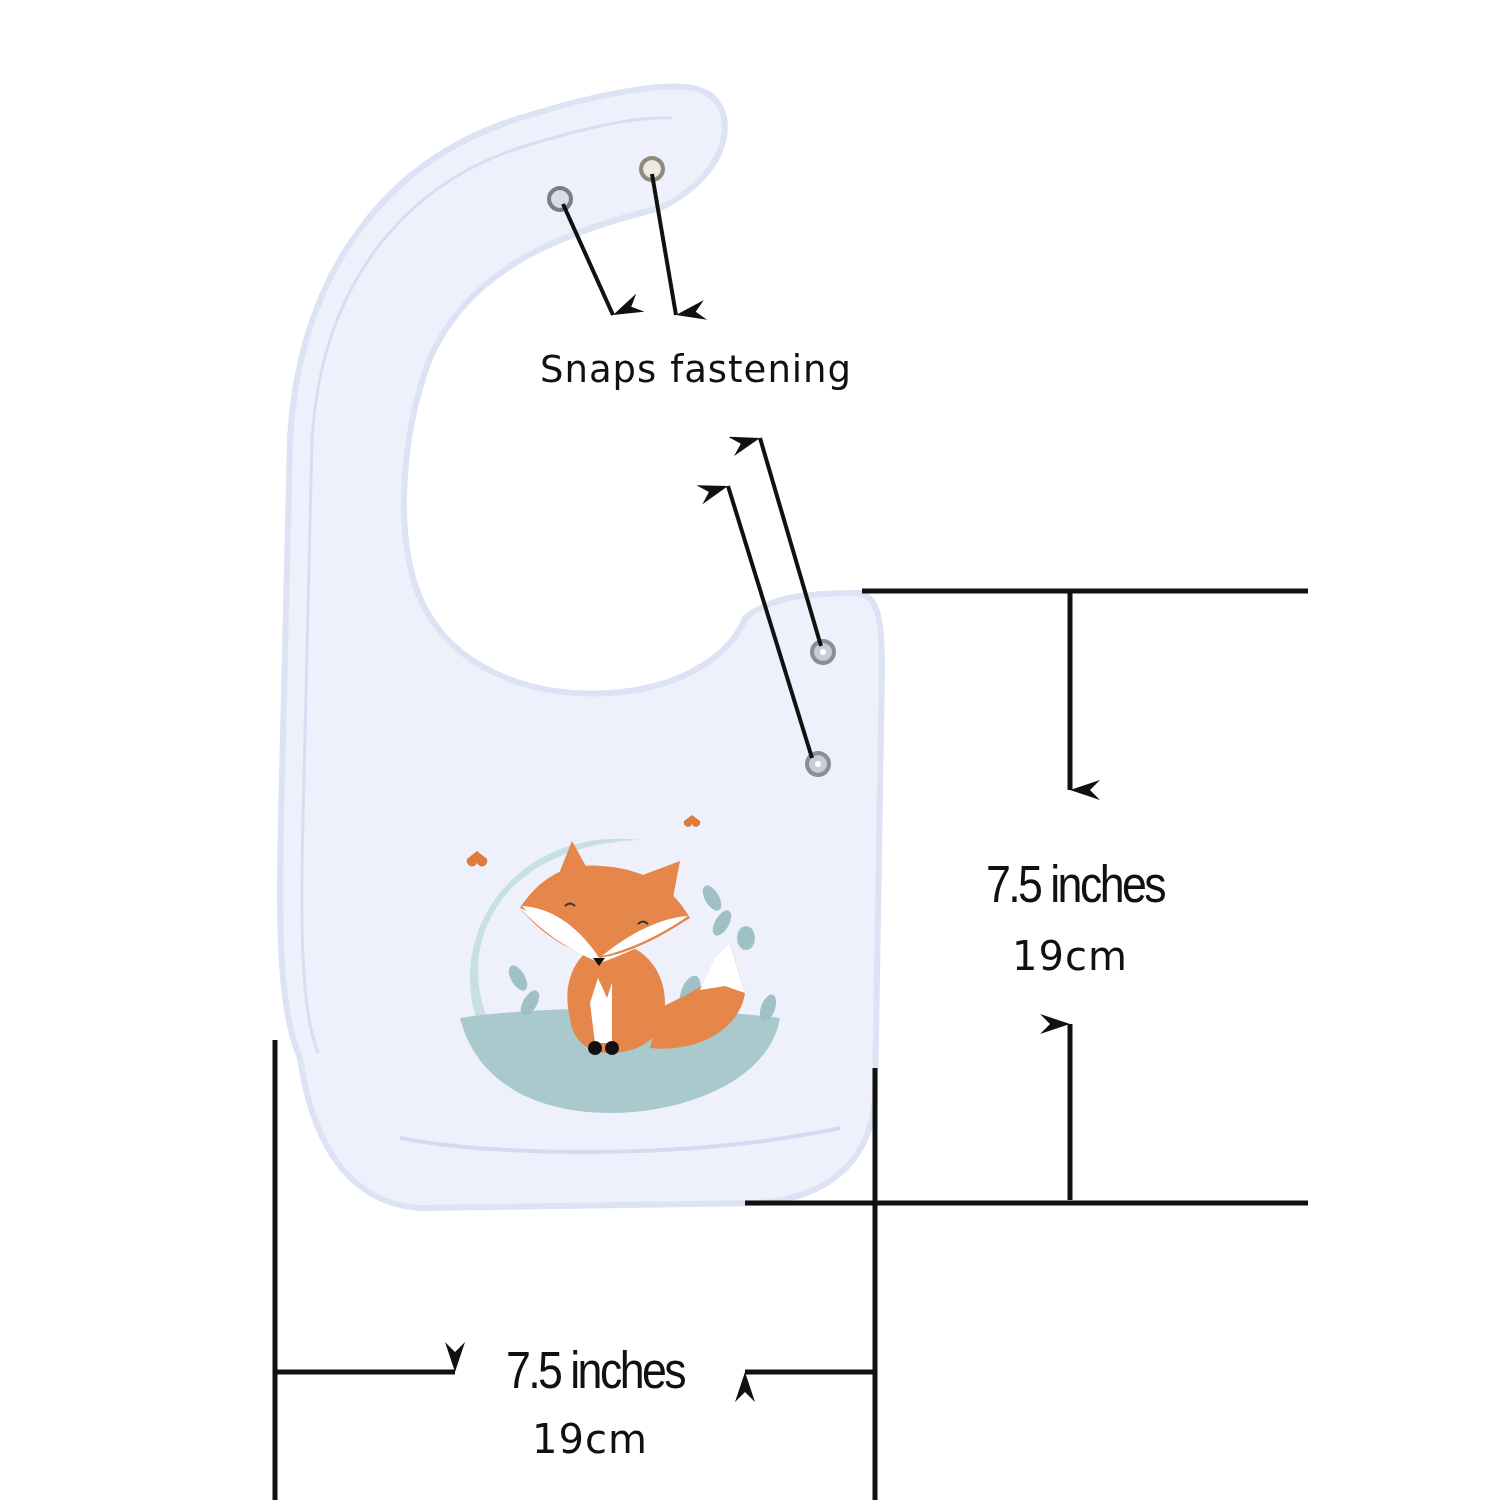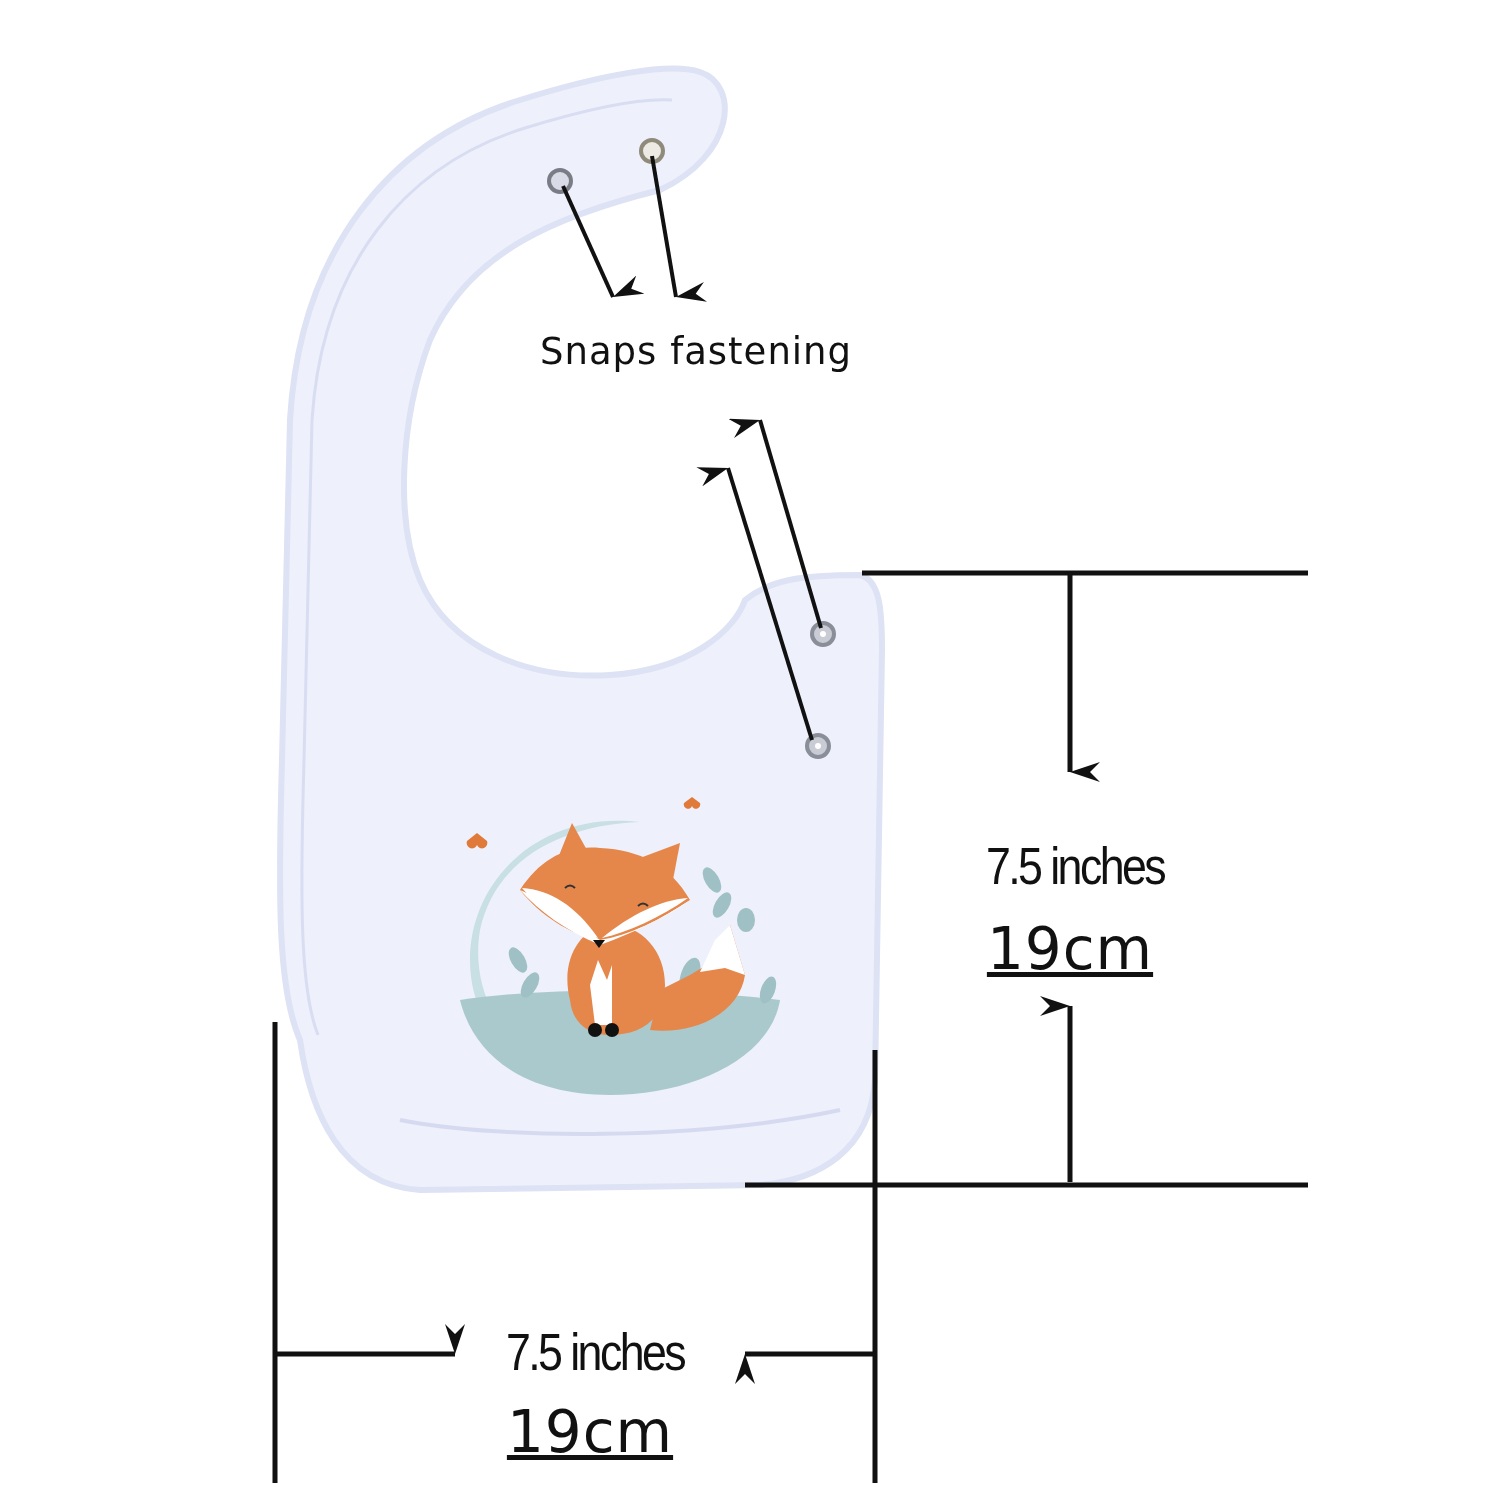--- a/index.html
+++ b/index.html
@@ -1,21 +1,21 @@
 <!DOCTYPE html>
 <html><head>
 <meta charset="utf-8">
 <style>
   html, body { margin: 0; padding: 0; background: #ffffff; }
   body { width: 1500px; height: 1500px; position: relative; overflow: hidden; }
-  #stage { position: absolute; left: 0; top: 0; width: 1500px; height: 1328px; }
+  #stage { position: absolute; left: 0; top: 18px; width: 1500px; height: 1328px; }
   .label { position: absolute; color: #111; text-align: center; white-space: nowrap; }
   .snaps-label { left: 540px; top: 330px; font-family: "DejaVu Sans", sans-serif; font-size: 37px; letter-spacing: 1px; }
   .dim-cond { font-family: "Liberation Sans", sans-serif; font-size: 52px; letter-spacing: -3px; transform: scaleX(0.86); transform-origin: center; }
-  .dim-cm { font-family: "DejaVu Sans", sans-serif; font-size: 58px; letter-spacing: 1px; text-decoration: underline; }
+  .dim-cm { font-family: "DejaVu Sans", sans-serif; font-size: 40px; letter-spacing: 1px; }
   .h-inch { left: 940px; top: 836px; width: 270px; }
   .h-cm { left: 960px; top: 915px; width: 220px; }
   .w-inch { left: 460px; top: 1322px; width: 270px; }
   .w-cm { left: 480px; top: 1398px; width: 220px; }
 </style>
 </head>
 <body>
 
 <div id="stage">
   <svg width="1500" height="1500" viewBox="0 0 1500 1500" xmlns="http://www.w3.org/2000/svg">

